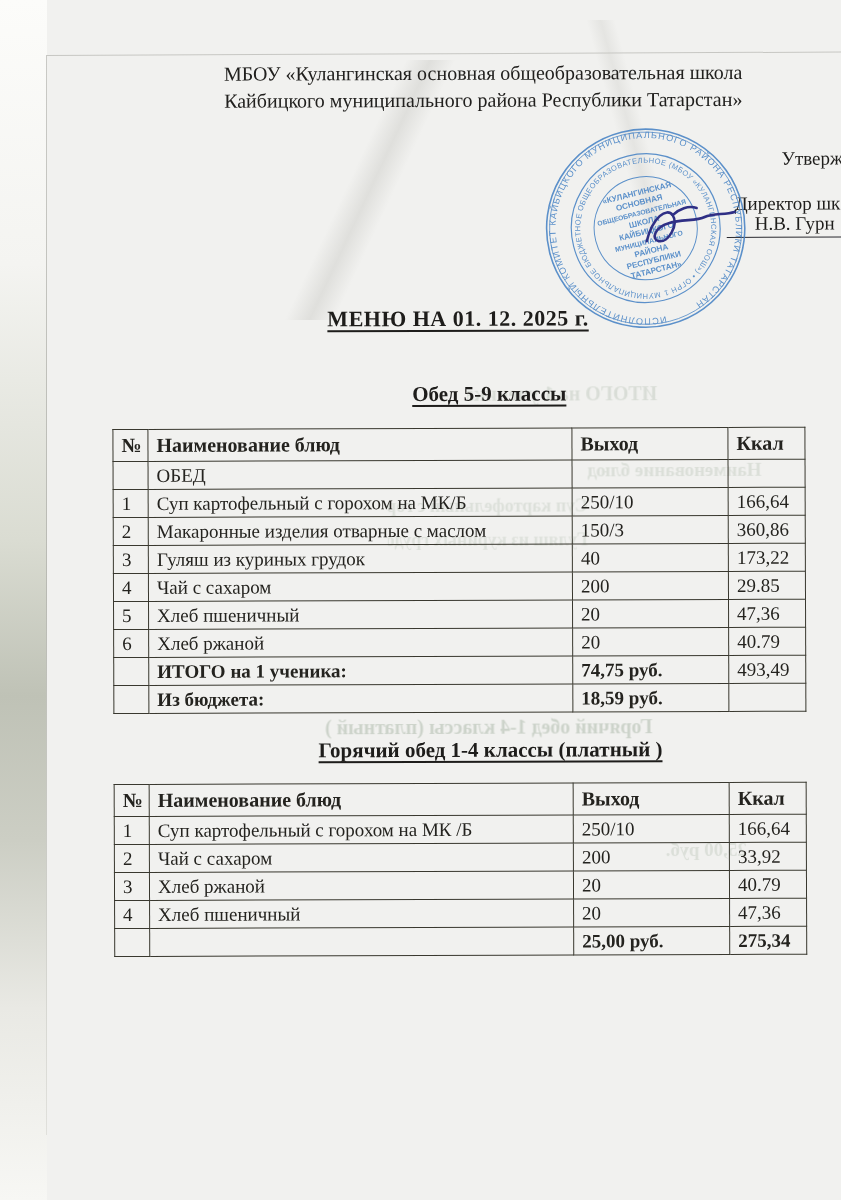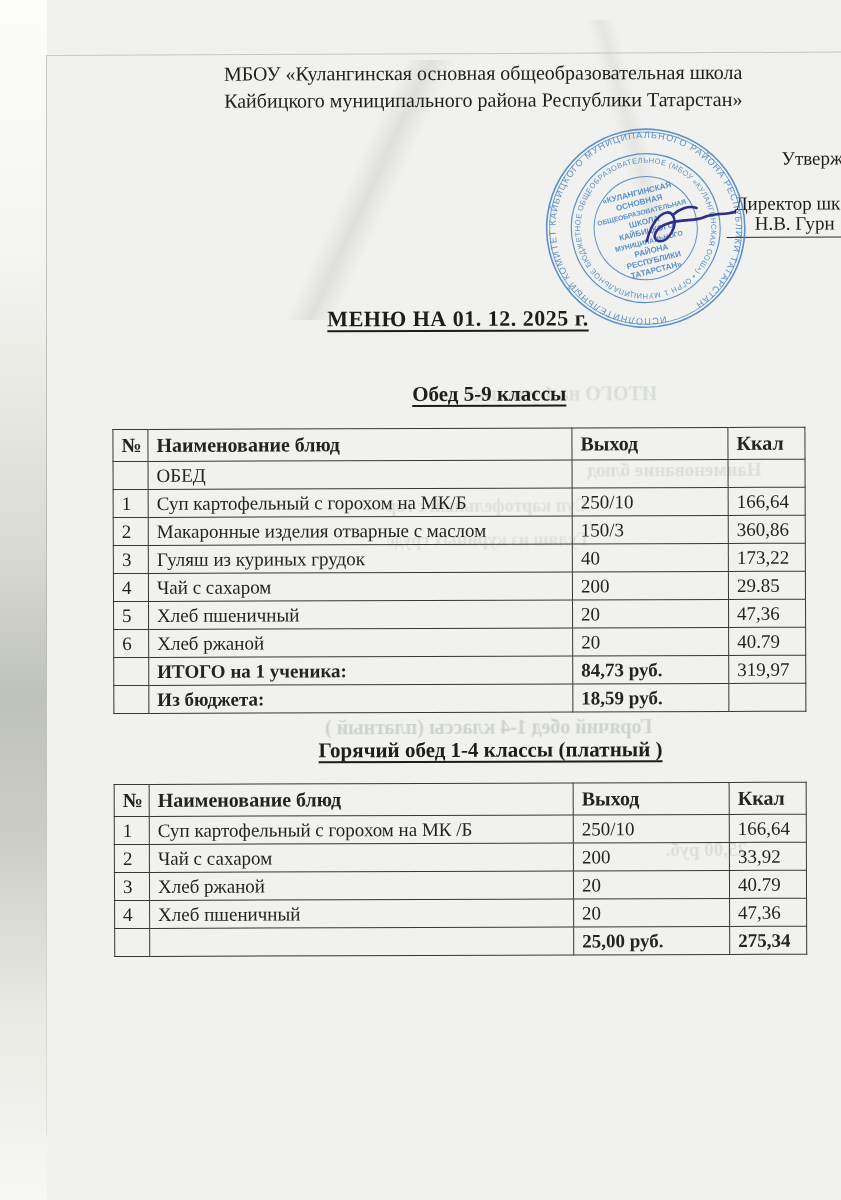--- a/index.html
+++ b/index.html
@@ -216,22 +216,22 @@
       </tr>
       <tr>
         <td class="num">6</td>
         <td>Хлеб ржаной</td>
         <td>20</td>
         <td class="kcal-r">40.79</td>
       </tr>
       <tr>
         <td class="num"></td>
         <td class="bold">ИТОГО на 1 ученика:</td>
-        <td class="bold">84,73 руб.</td>
-        <td class="kcal-r">319,97</td>
+        <td class="bold">74,75 руб.</td>
+        <td class="kcal-r">493,49</td>
       </tr>
       <tr style="height:24px;">
         <td class="num"></td>
         <td class="bold budget-label">Из бюджета:</td>
         <td class="bold">18,59 руб.</td>
         <td></td>
       </tr>
     </tbody>
       </table>
 

